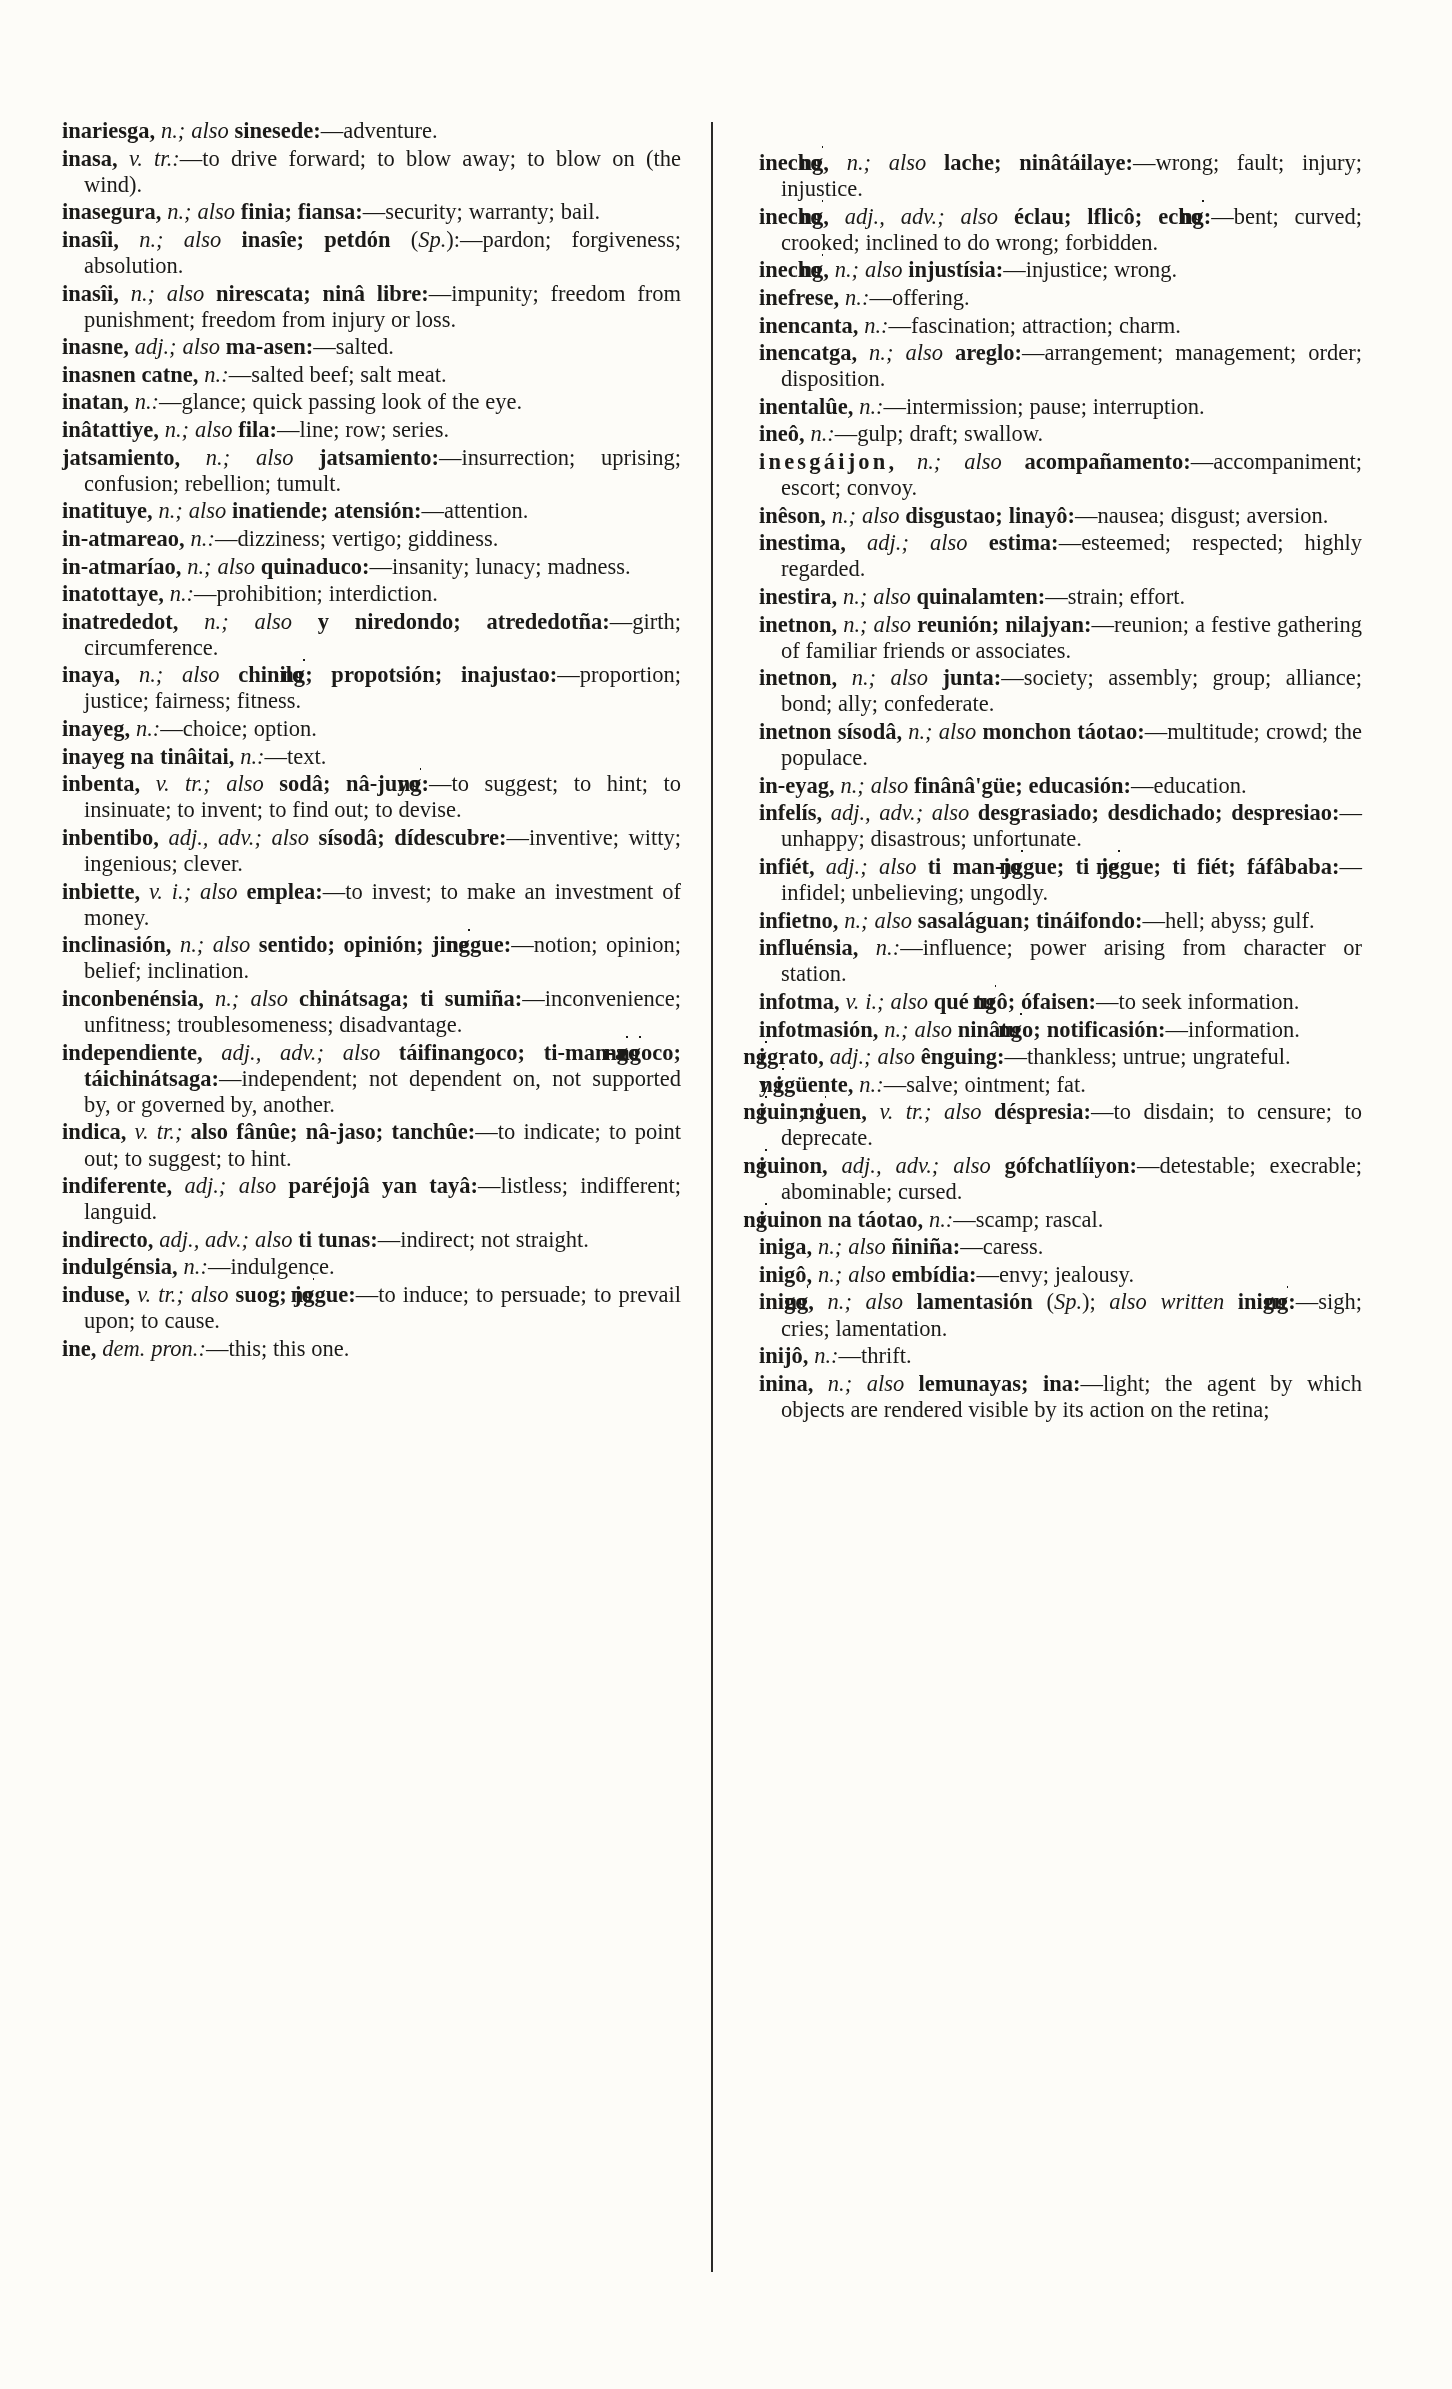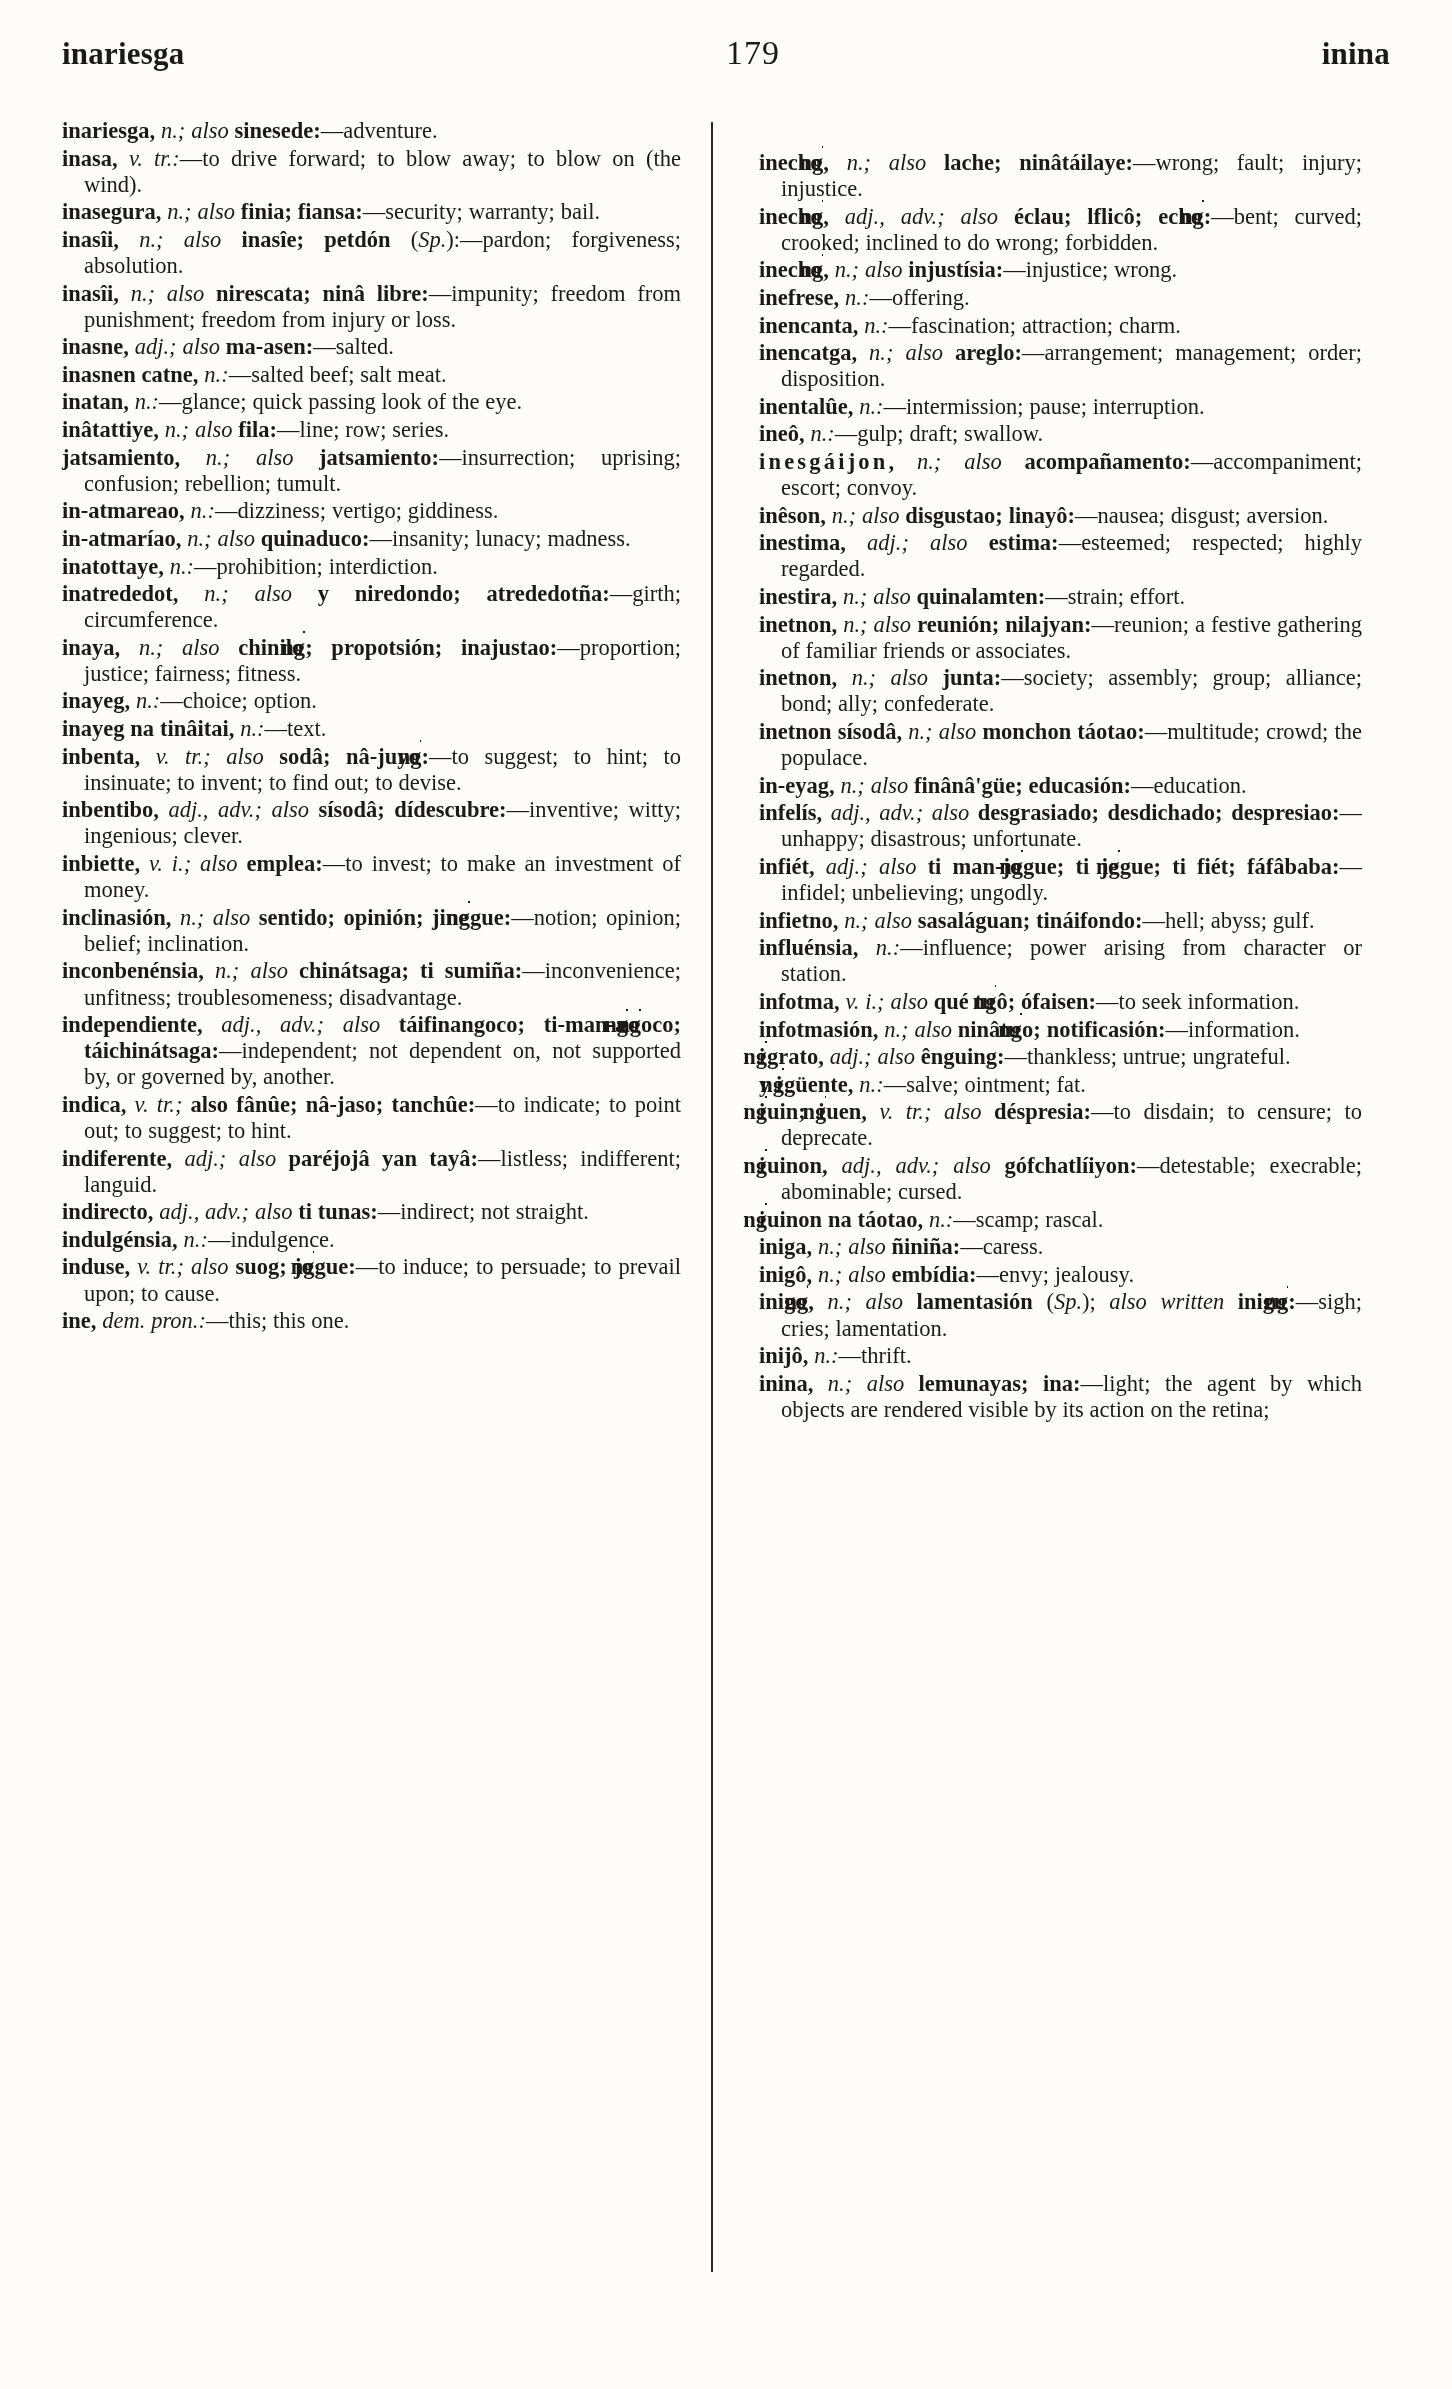--- a/index.html
+++ b/index.html
@@ -98,40 +98,36 @@
     top: -0.16em;
     height: 2px;
     background: #1b1a18;
   }
 </style>
 </head>
 <body>
 
 <div class="page">
 
-  <div class="running-head">
-    <span class="rh-left">inariesga</span>
-    <span class="rh-center">179</span>
-    <span class="rh-right">inina</span>
-  </div>
 
   <div class="columns">
 
     <div class="col col-left">
 
       <div class="entry"><span class="hw">inariesga,</span> <span class="it">n.;</span> <span class="it">also</span> <span class="hw">sinesede:</span>—adventure.</div>
       <div class="entry"><span class="hw">inasa,</span> <span class="it">v. tr.:</span>—to drive forward; to blow away; to blow on (the wind).</div>
       <div class="entry"><span class="hw">inasegura,</span> <span class="it">n.;</span> <span class="it">also</span> <span class="hw">finia; fiansa:</span>—security; warranty; bail.</div>
       <div class="entry"><span class="hw">inasîi,</span> <span class="it">n.;</span> <span class="it">also</span> <span class="hw">inasîe; petdón</span> (<span class="it">Sp.</span>):—pardon; forgiveness; absolution.</div>
       <div class="entry"><span class="hw">inasîi,</span> <span class="it">n.;</span> <span class="it">also</span> <span class="hw">nirescata; ninâ libre:</span>—impunity; freedom from punishment; freedom from injury or loss.</div>
       <div class="entry"><span class="hw">inasne,</span> <span class="it">adj.;</span> <span class="it">also</span> <span class="hw">ma-asen:</span>—salted.</div>
       <div class="entry"><span class="hw">inasnen catne,</span> <span class="it">n.:</span>—salted beef; salt meat.</div>
       <div class="entry"><span class="hw">inatan,</span> <span class="it">n.:</span>—glance; quick passing look of the eye.</div>
       <div class="entry"><span class="hw">inâtattiye,</span> <span class="it">n.;</span> <span class="it">also</span> <span class="hw">fila:</span>—line; row; series.</div>
       <div class="entry"><span class="hw">jatsamiento,</span> <span class="it">n.;</span> <span class="it">also</span> <span class="hw">jatsamiento:</span>—insurrection; uprising; confusion; rebellion; tumult.</div>
+      <div class="entry"><span class="hw">inatituye,</span> <span class="it">n.;</span> <span class="it">also</span> <span class="hw">inatiende; atensión:</span>—attention.</div>
       <div class="entry"><span class="hw">in-atmareao,</span> <span class="it">n.:</span>—dizziness; vertigo; giddiness.</div>
       <div class="entry"><span class="hw">in-atmaríao,</span> <span class="it">n.;</span> <span class="it">also</span> <span class="hw">quinaduco:</span>—insanity; lunacy; madness.</div>
       <div class="entry"><span class="hw">inatottaye,</span> <span class="it">n.:</span>—prohibition; interdiction.</div>
       <div class="entry"><span class="hw">inatrededot,</span> <span class="it">n.;</span> <span class="it">also</span> <span class="hw">y niredondo; atrededotña:</span>—girth; circumference.</div>
       <div class="entry"><span class="hw">inaya,</span> <span class="it">n.;</span> <span class="it">also</span> <span class="hw">chinilo<span class="ov">ng</span>; propotsión; inajustao:</span>—proportion; justice; fairness; fitness.</div>
       <div class="entry"><span class="hw">inayeg,</span> <span class="it">n.:</span>—choice; option.</div>
       <div class="entry"><span class="hw">inayeg na tinâitai,</span> <span class="it">n.:</span>—text.</div>
       <div class="entry"><span class="hw">inbenta,</span> <span class="it">v. tr.;</span> <span class="it">also</span> <span class="hw">sodâ; nâ-juyo<span class="ov">ng</span>:</span>—to suggest; to hint; to insinuate; to invent; to find out; to devise.</div>
       <div class="entry"><span class="hw">inbentibo,</span> <span class="it">adj., adv.;</span> <span class="it">also</span> <span class="hw">sísodâ; dídescubre:</span>—inventive; witty; ingenious; clever.</div>
       <div class="entry"><span class="hw">inbiette,</span> <span class="it">v. i.;</span> <span class="it">also</span> <span class="hw">emplea:</span>—to invest; to make an investment of money.</div>

